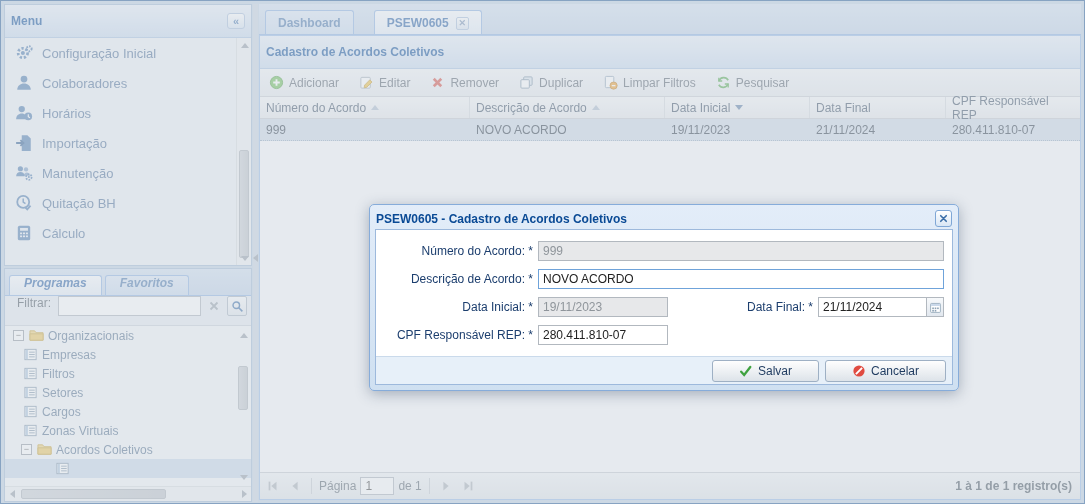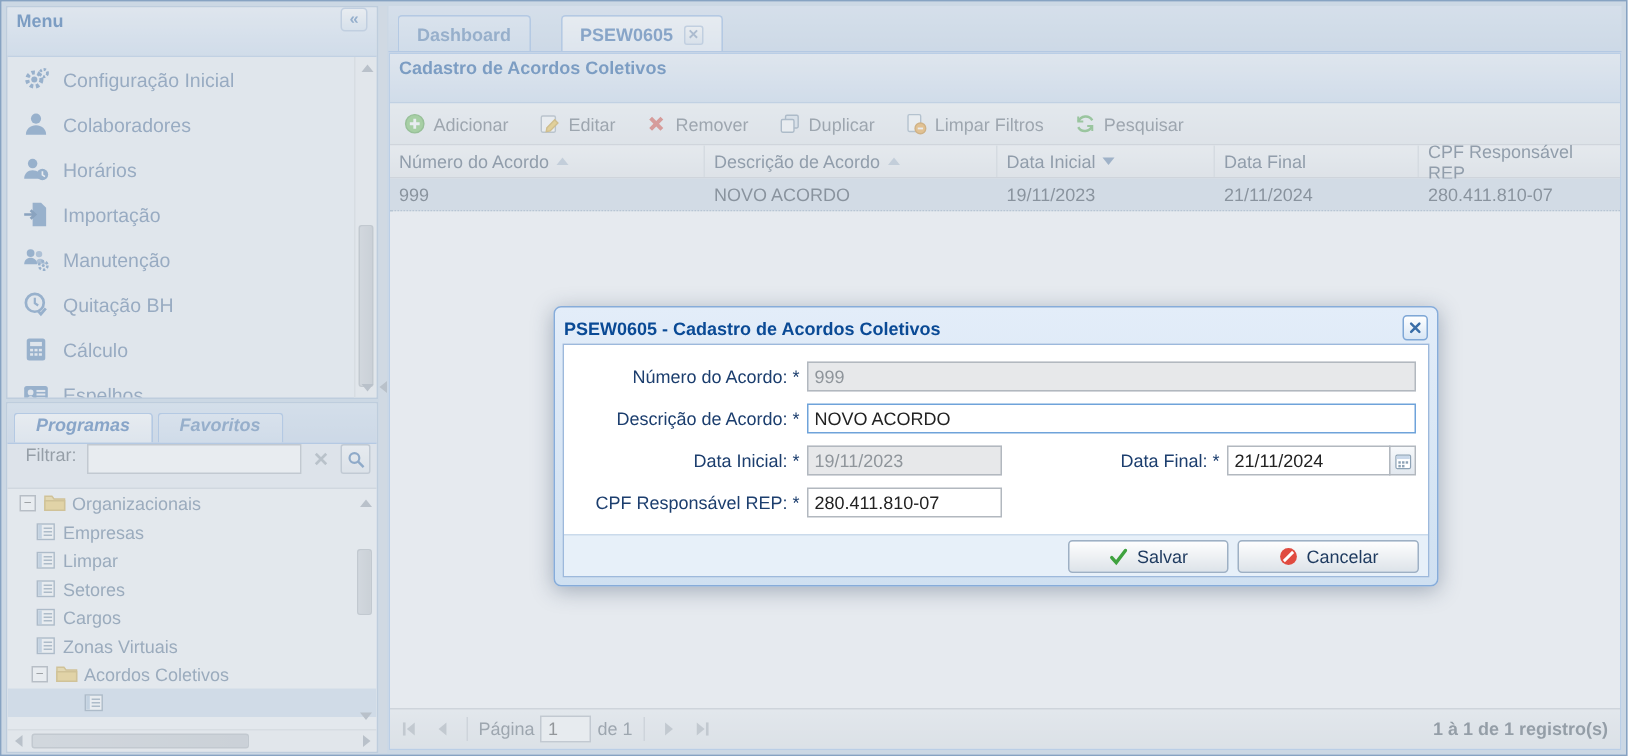--- a/index.html
+++ b/index.html
@@ -2,21 +2,21 @@
 <html><head>
 <meta charset="utf-8">
 <style>
   * { margin:0; padding:0; box-sizing:border-box; }
   html,body { width:1085px; height:504px; overflow:hidden; }
   body { font-family:"Liberation Sans", sans-serif; font-size:12px; background:#AEC2D8; }
   .app { position:relative; width:1085px; height:504px; background:#C2D2E5; border:1px solid #87A3C2; }
 
   
   .phdr { height:24px; background:linear-gradient(#EAF1FA,#CBDCF0); border-bottom:1px solid #A9C4E2;
-          color:#10509B; font-weight:bold; display:flex; align-items:flex-end; padding:16px 6px; }
+          color:#10509B; font-weight:bold; display:flex; align-items:center; padding:16px 6px; }
 
   
   .sidebar { position:absolute; left:3px; top:3px; width:248px; height:498px; display:flex; flex-direction:column; }
   .menu-panel { height:262px; border:1px solid #A3BBD6; background:#EEF1F5; display:flex; flex-direction:column; }
   .collapse-btn { margin-left:auto; width:18px; height:16px; border:1px solid #A9BFDC; border-radius:3px;
                   background:linear-gradient(#FFFFFF,#D9E6F4); color:#4878B0; font-size:11px; font-weight:bold;
                   display:flex; align-items:center; justify-content:center; cursor:pointer; }
   .menu-body { position:relative; flex:1; overflow:hidden; }
   .mitem { display:flex; align-items:center; gap:9px; height:30px; padding-left:10px; color:#4E7099; font-size:13px; cursor:pointer; }
   .mitem svg { width:18px; height:18px; flex:none; }
@@ -188,31 +188,20 @@
                 <rect x="4.5" y="7.6" width="1.8" height="1.5"></rect>
                 <rect x="7.1" y="7.6" width="1.8" height="1.5"></rect>
                 <rect x="9.7" y="7.6" width="1.8" height="1.5"></rect>
                 <rect x="4.5" y="10.2" width="1.8" height="1.5"></rect>
                 <rect x="7.1" y="10.2" width="1.8" height="1.5"></rect>
                 <rect x="9.7" y="10.2" width="1.8" height="1.5"></rect>
               </g>
             </svg>
           <span>Cálculo</span>
         </div>
-        <div class="mitem">
-          <svg viewBox="0 0 16 16">
-              <rect x="1" y="3" width="14" height="10" rx="1.5" fill="#4E7CB0"></rect>
-              <circle cx="4.8" cy="6.8" r="1.7" fill="#EAF0F6"></circle>
-              <path d="M2.7 11.2c.3-1.5 1.1-2.2 2.1-2.2s1.8.7 2.1 2.2z" fill="#EAF0F6"></path>
-              <rect x="8.3" y="5.3" width="5.2" height="1.2" fill="#EAF0F6"></rect>
-              <rect x="8.3" y="7.4" width="5.2" height="1.2" fill="#EAF0F6"></rect>
-              <rect x="8.3" y="9.5" width="5.2" height="1.2" fill="#EAF0F6"></rect>
-            </svg>
-          <span>Espelhos</span>
-        </div>
         <div class="vscroll">
           <div class="sb-arrow" style="top:0;">
               <div class="tri up"></div>
             </div>
           <div class="sb-thumb" style="left:2px; width:10px; top:112px; height:108px;"></div>
           <div class="sb-arrow" style="bottom:0;">
               <div class="tri down"></div>
             </div>
         </div>
       </div>
@@ -254,21 +243,21 @@
               <path d="M6.5 5.5h6M6.5 8h6M6.5 10.5h6" stroke="#7D93A8"></path>
             </svg>
           <span>Empresas</span>
         </div>
         <div class="trow lvl1">
           <svg viewBox="0 0 16 16">
               <rect x="2" y="2.5" width="12" height="11" fill="#fff" stroke="#7D93A8"></rect>
               <rect x="2.6" y="3.1" width="2.6" height="9.8" fill="#AEC6DE"></rect>
               <path d="M6.5 5.5h6M6.5 8h6M6.5 10.5h6" stroke="#7D93A8"></path>
             </svg>
-          <span>Limpar</span>
+          <span>Filtros</span>
         </div>
         <div class="trow lvl1">
           <svg viewBox="0 0 16 16">
               <rect x="2" y="2.5" width="12" height="11" fill="#fff" stroke="#7D93A8"></rect>
               <rect x="2.6" y="3.1" width="2.6" height="9.8" fill="#AEC6DE"></rect>
               <path d="M6.5 5.5h6M6.5 8h6M6.5 10.5h6" stroke="#7D93A8"></path>
             </svg>
           <span>Setores</span>
         </div>
         <div class="trow lvl1">

